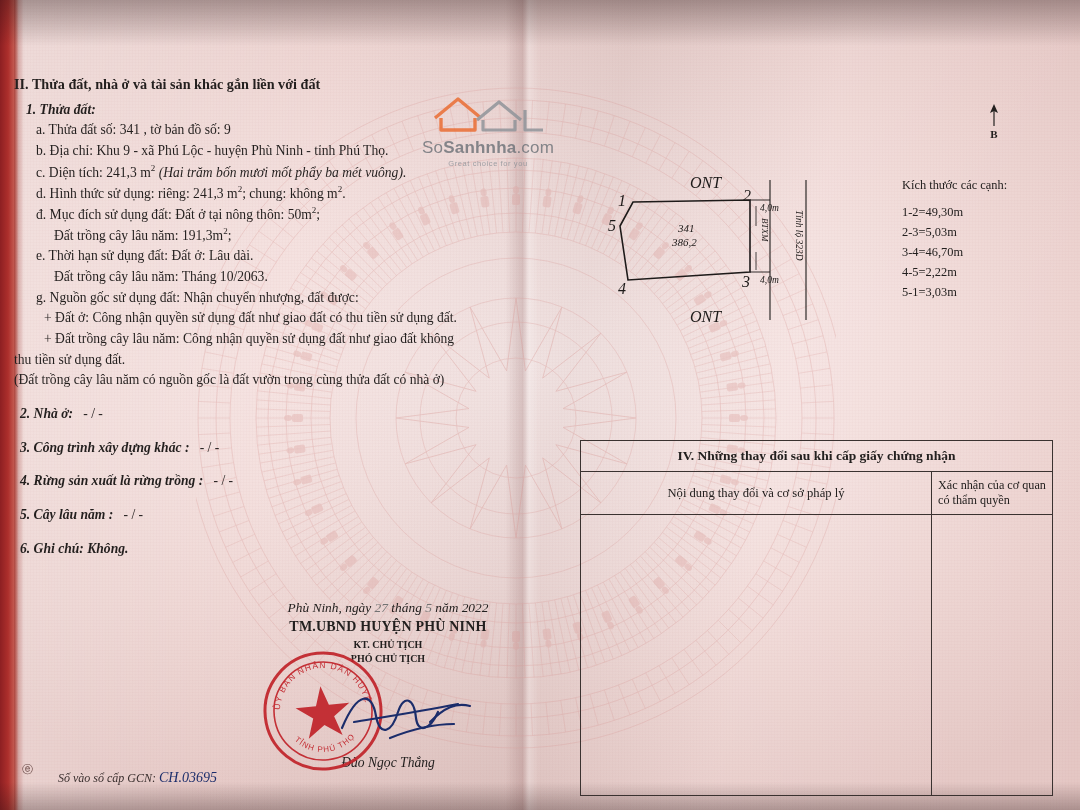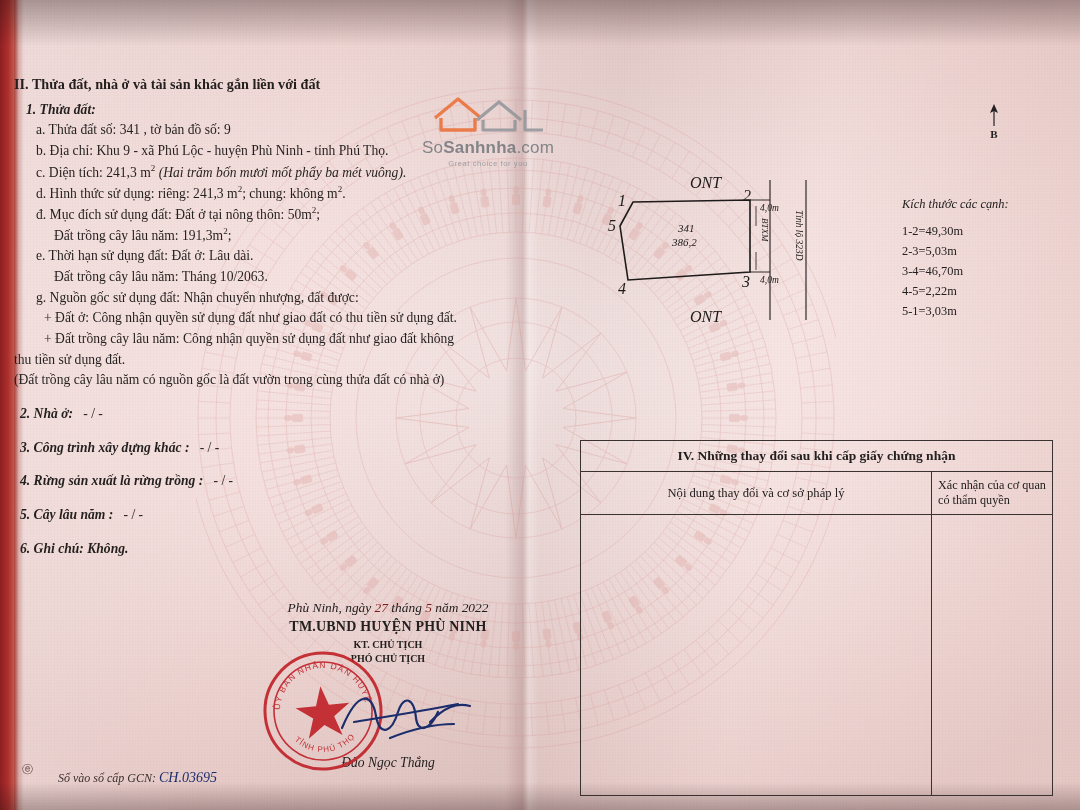--- a/index.html
+++ b/index.html
@@ -163,21 +163,21 @@
     text-align: center;
     font-size: 11px;
     font-weight: bold;
   }
   .dims {
     position: absolute;
     left: 902px; top: 175px;
     font-size: 12.4px;
     line-height: 1.62;
   }
-  .dims .dims-title { font-style: italic; margin-bottom: 7px; margin-top: 19px; }
+  .dims .dims-title { margin-bottom: 7px; }
 
   
   .sketch { position: absolute; left: 610px; top: 160px; width: 280px; height: 190px; }
   .lbl {
     position: absolute;
     font-size: 16px;
     font-style: italic;
     color: #1d1a19;
     white-space: nowrap;
   }
@@ -225,21 +225,21 @@
     position: absolute;
     left: 238px; top: 598px;
     width: 300px;
     text-align: center;
     font-size: 13.4px;
     line-height: 1.45;
   }
   .sign .place { font-style: italic; white-space: nowrap; }
   .sign .hand {
     font-family: "Liberation Serif", serif;
-    color: #7f1d1d;
+    color: #737373;
   }
   .sign .org { font-weight: bold; font-size: 14px; letter-spacing: .2px;}
   .sign .role { font-weight: bold; font-size: 10px; }
   .sign .name { font-style: italic; font-size: 13.6px; margin-top: 86px; }
 
   
   .seal {
     position: absolute;
     left: 262px; top: 650px;
     width: 122px; height: 122px;

